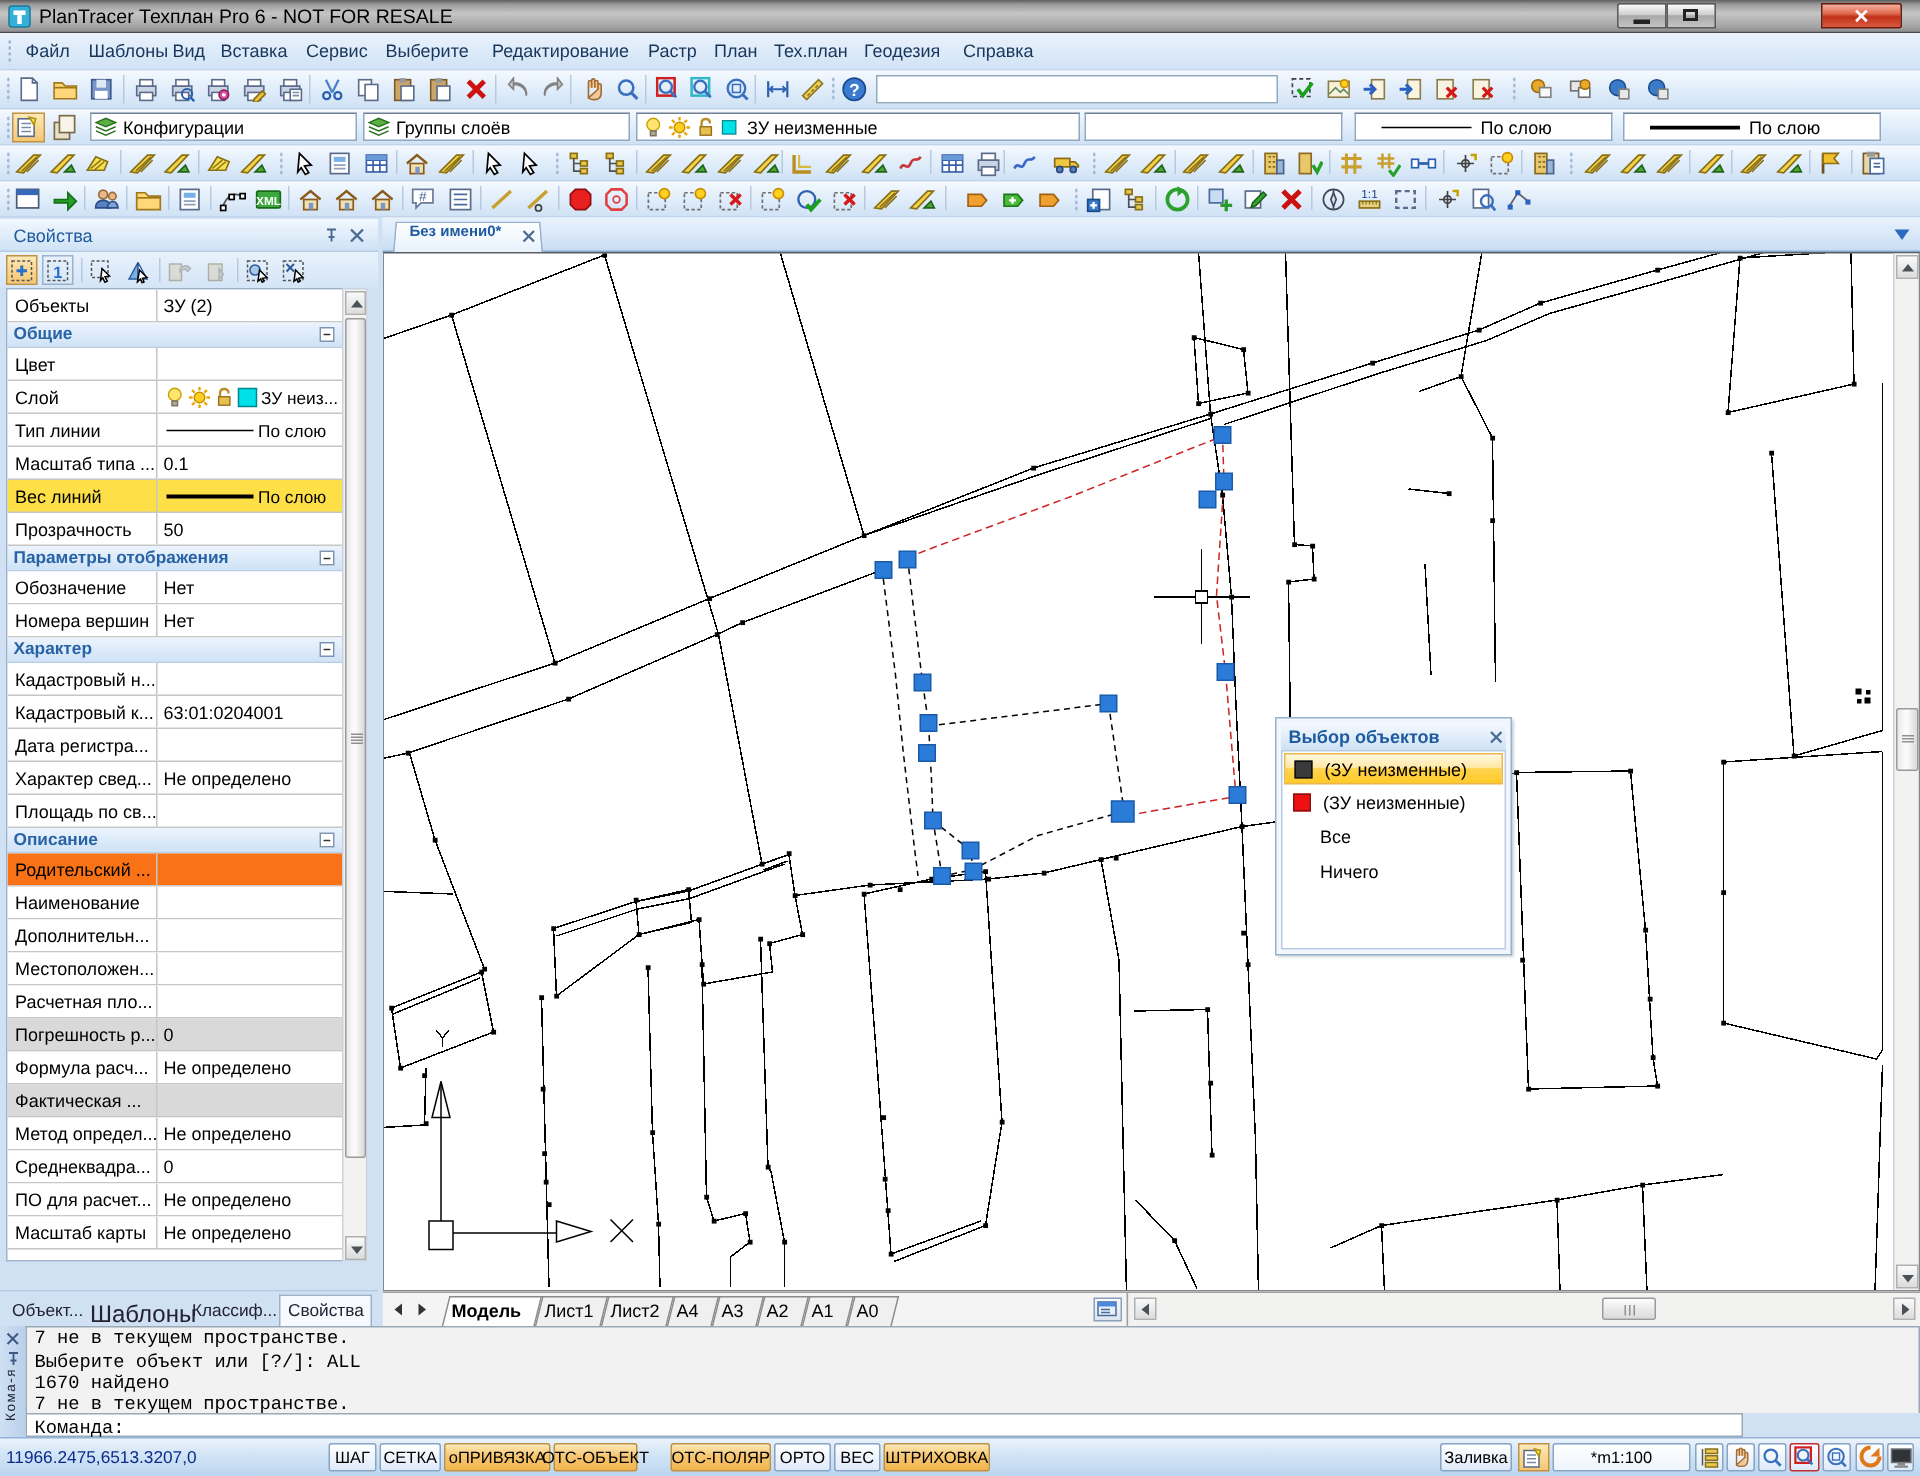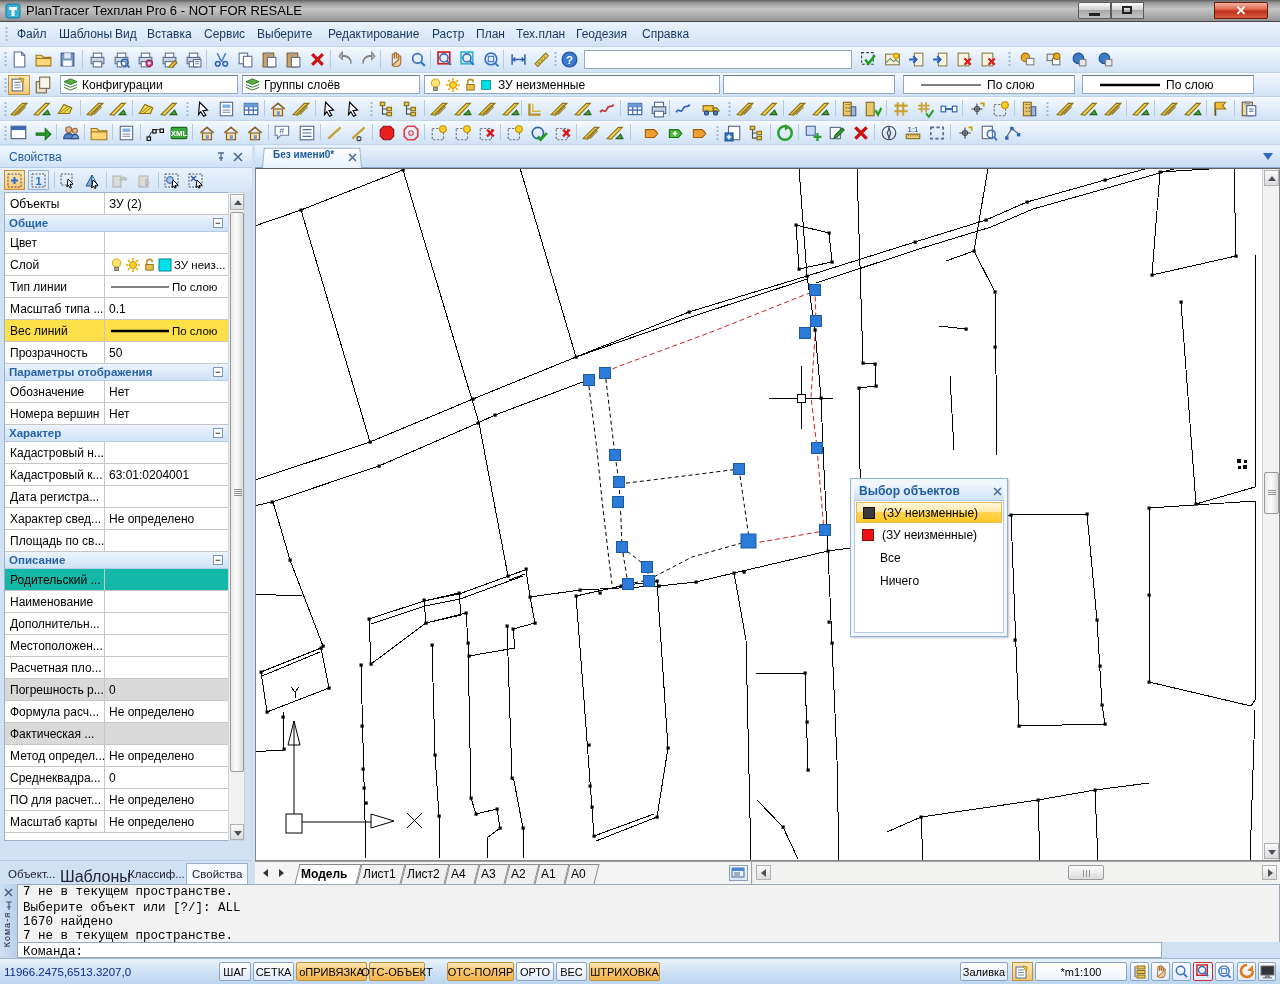--- a/index.html
+++ b/index.html
@@ -1003,21 +1003,21 @@
         <span class="gval">Не определено</span>
       </div>
       <div class="grid-row" style="top:337px;height:22px;background:#fff">
         <span class="glab">Площадь по св...</span>
         <div class="gdiv"></div>
       </div>
       <div class="grid-hdr" style="top:359px;height:17px">
         <span style="position:absolute;left:4px;top:2px;font-size:11.5px">Описание</span>
         <span class="minus">−</span>
       </div>
-      <div class="grid-row" style="top:376px;height:22px;background:#14b8a6">
+      <div class="grid-row" style="top:376px;height:22px;background:#f97316">
         <span class="glab">Родительский ...</span>
         <div class="gdiv"></div>
       </div>
       <div class="grid-row" style="top:398px;height:22px;background:#fff">
         <span class="glab">Наименование</span>
         <div class="gdiv"></div>
       </div>
       <div class="grid-row" style="top:420px;height:22px;background:#fff">
         <span class="glab">Дополнительн...</span>
         <div class="gdiv"></div>

